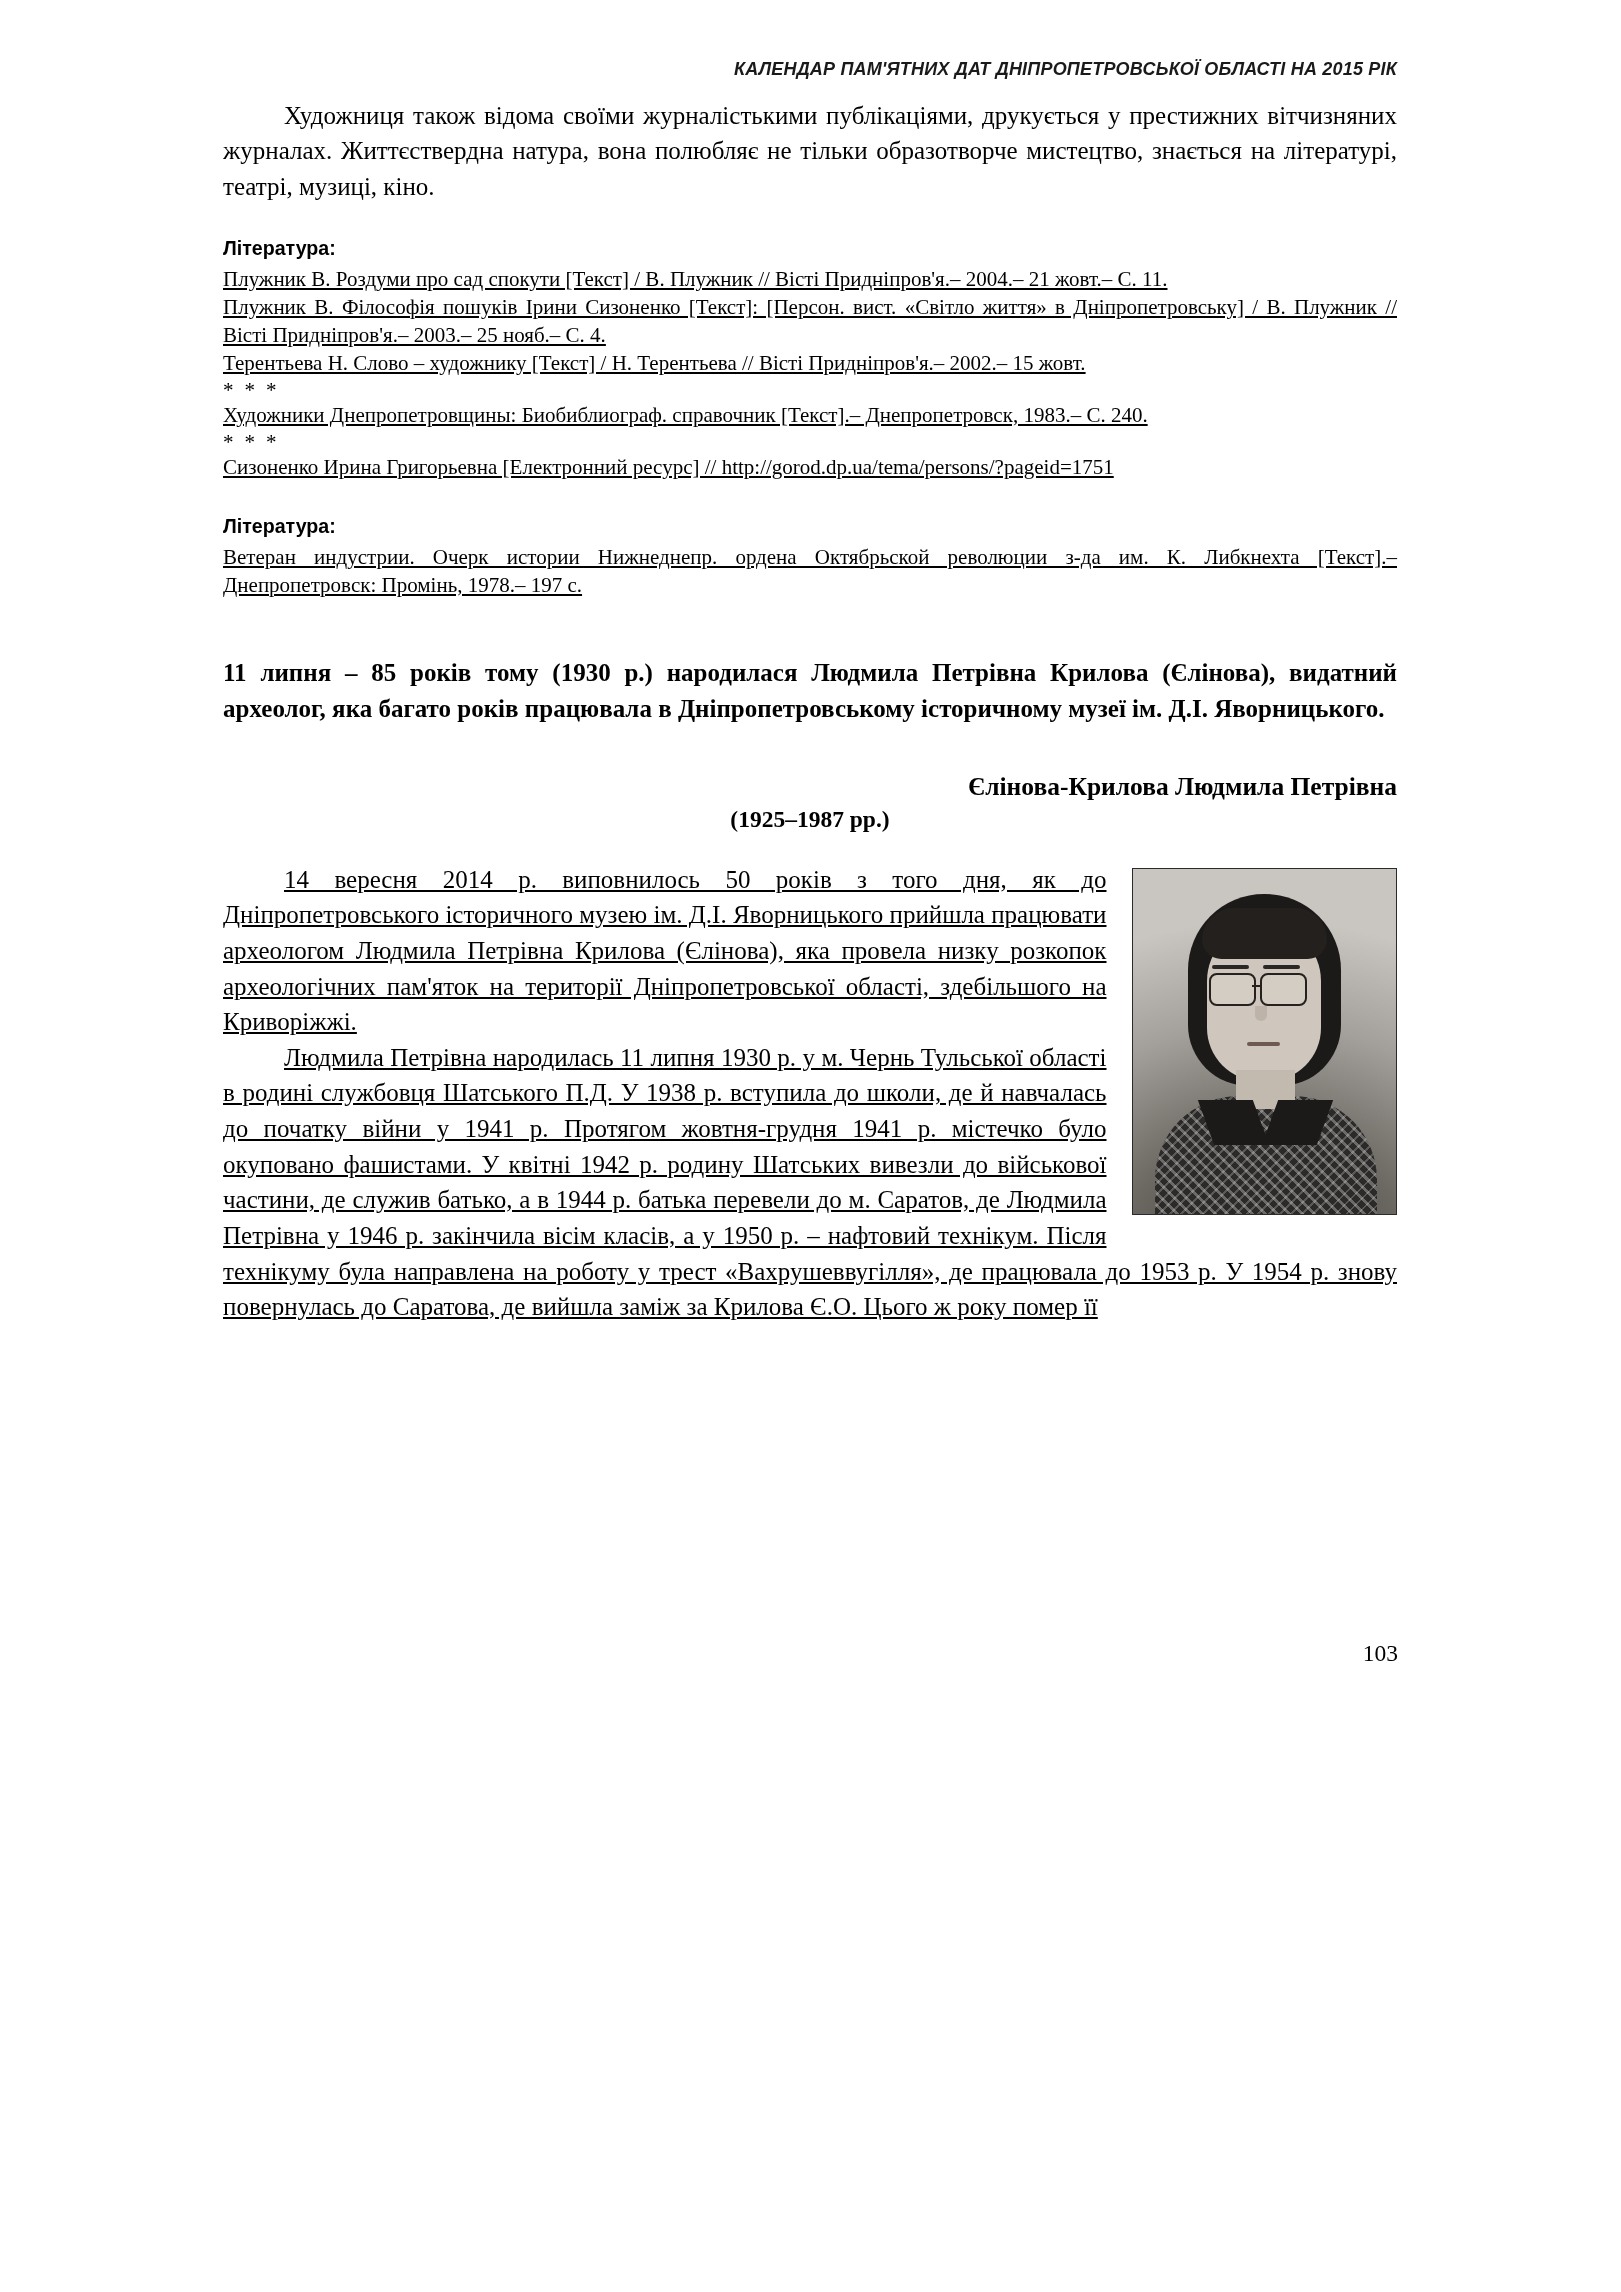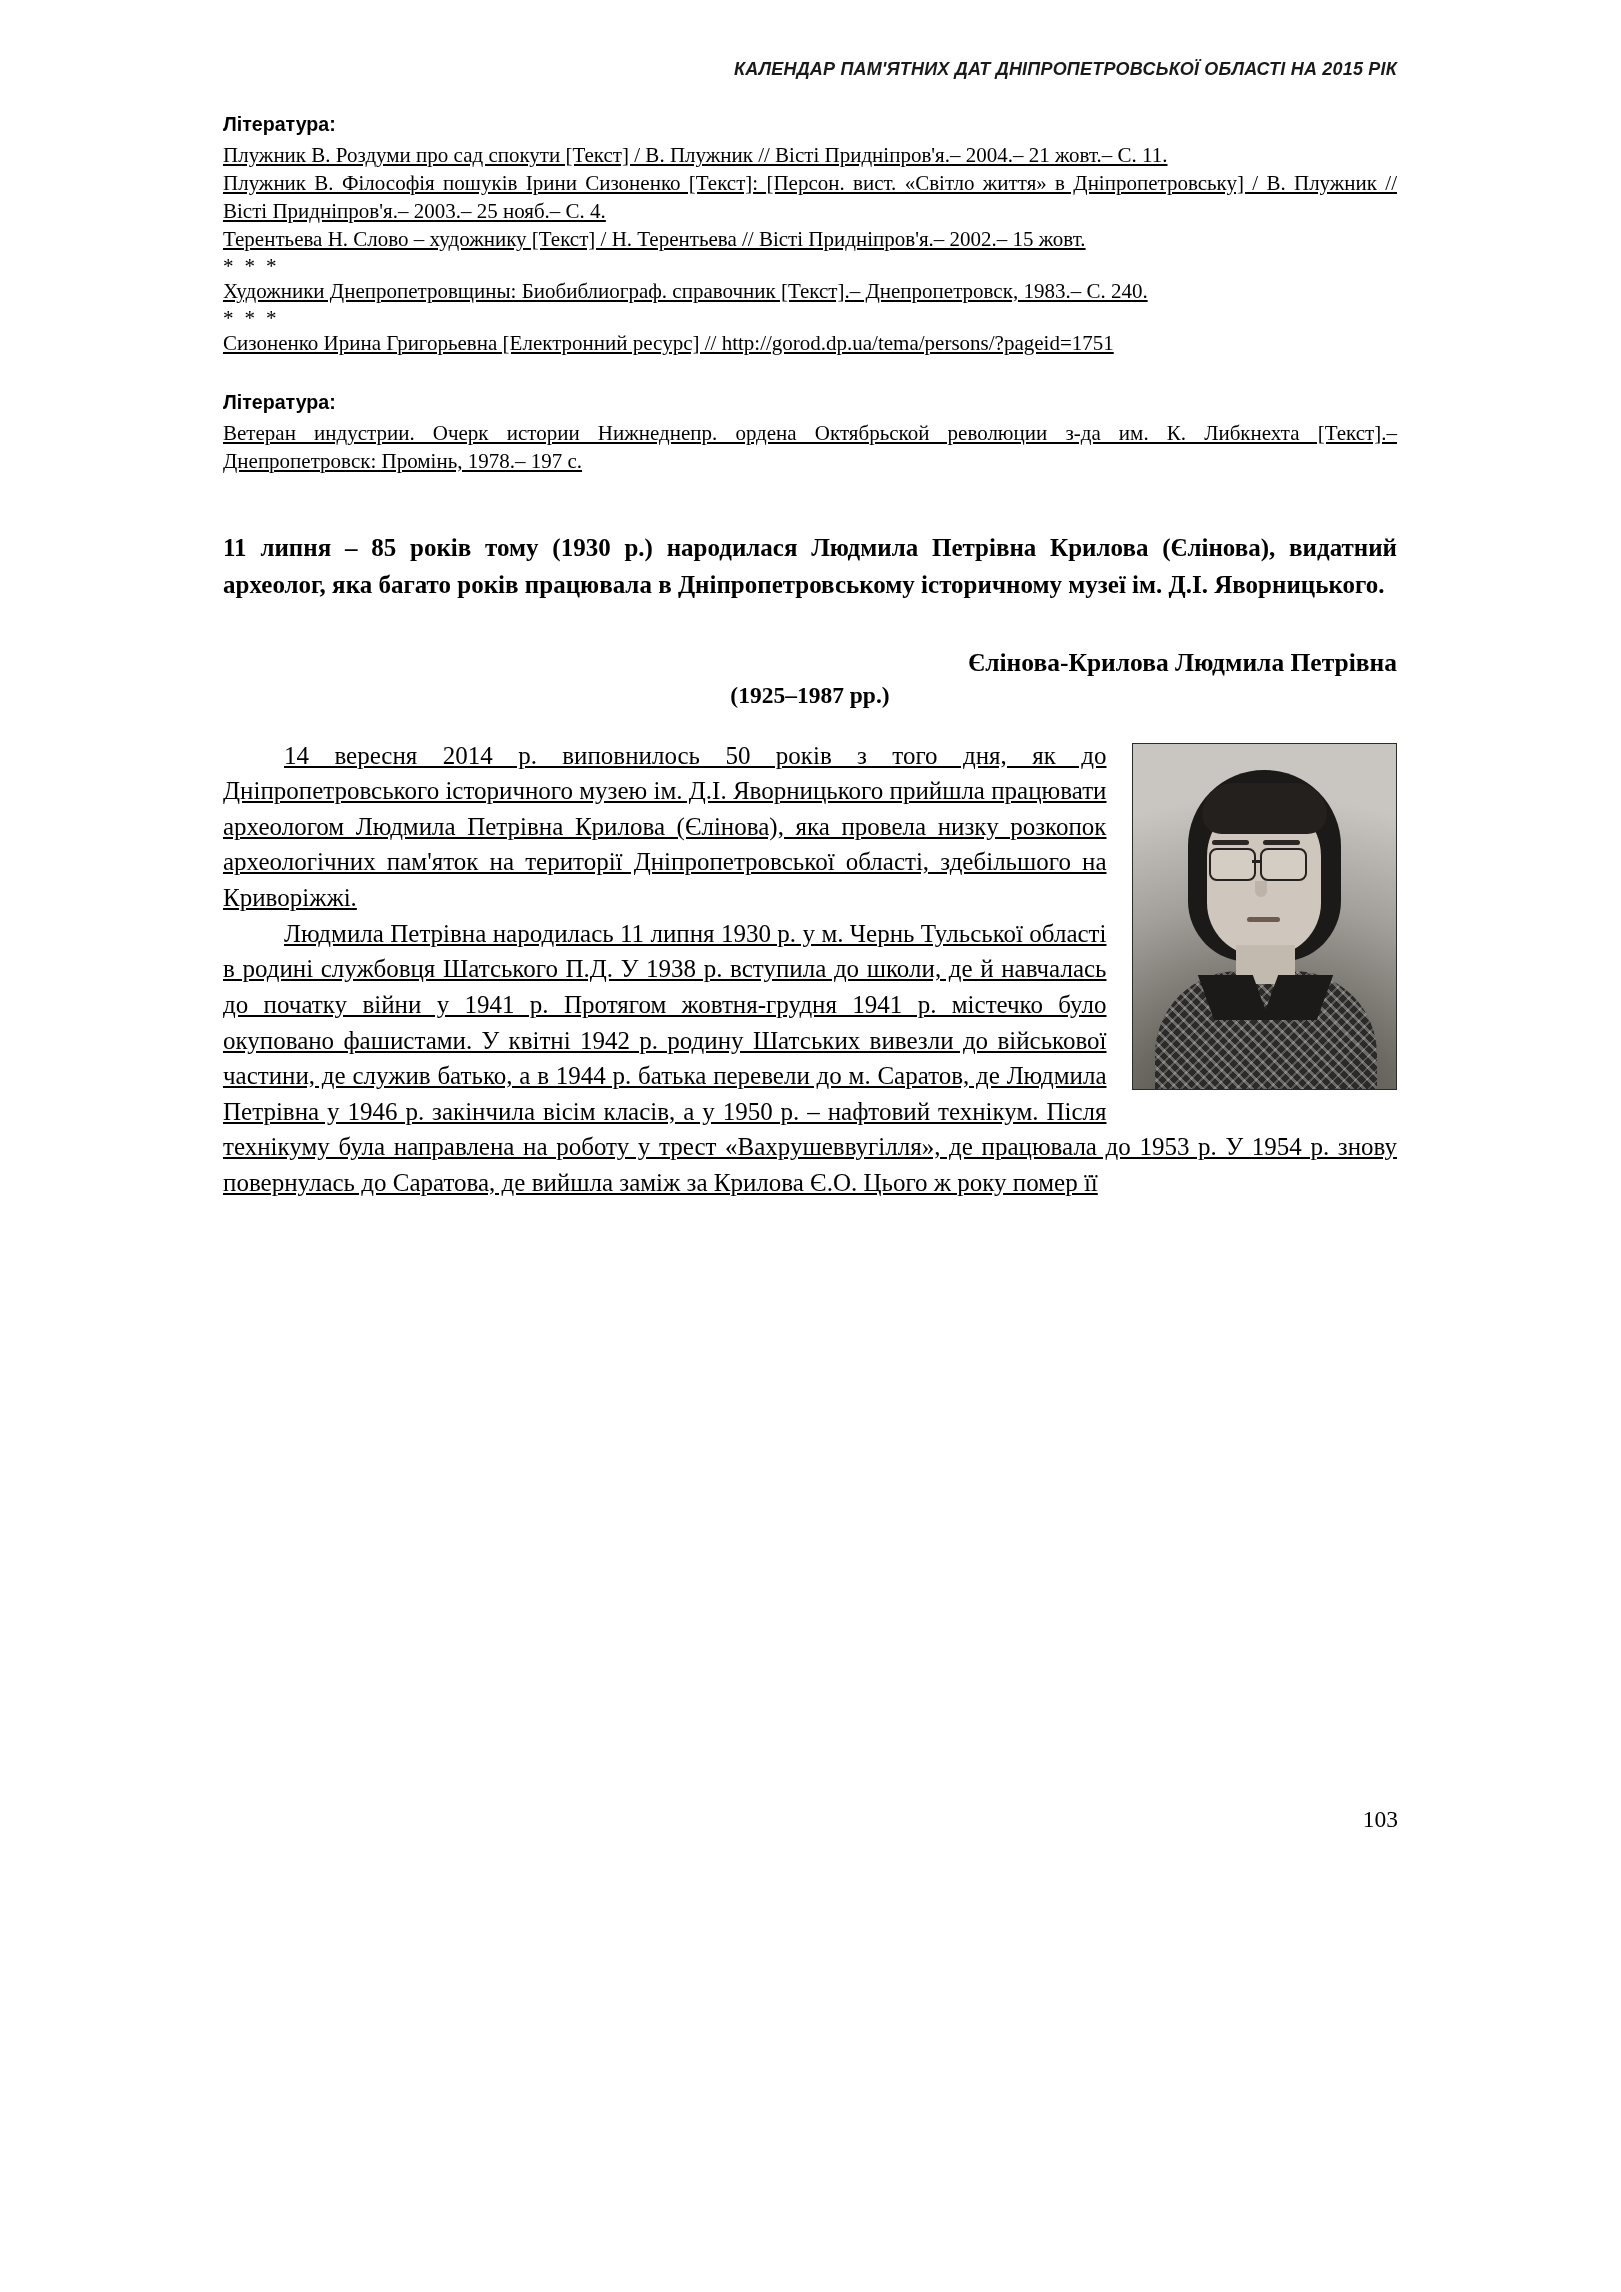--- a/index.html
+++ b/index.html
@@ -207,38 +207,39 @@
     text-align: justify;
     text-indent: 61px;
     text-decoration: underline;
   }
   .bio-par + .bio-par {
     margin-top: 0;
   }
   .page-number {
     position: absolute;
     right: 223px;
-    top: 1806px;
+    top: 1640px;
     font-family: "Liberation Serif", serif;
     font-size: 23.5px;
   }
   .clearfix::after {
     content: "";
     display: block;
     clear: both;
   }
 </style>
 </head>
 <body>
 
 <div class="page">
   <div class="content">
 
     <div class="running-head">КАЛЕНДАР ПАМ'ЯТНИХ ДАТ ДНІПРОПЕТРОВСЬКОЇ ОБЛАСТІ НА 2015 РІК</div>
 
+    <p class="body-par">Художниця також відома своїми журналістькими публікаціями, друкується у престижних вітчизняних журналах. Життєствердна натура, вона полюбляє не тільки образотворче мистецтво, знається на літературі, театрі, музиці, кіно.</p>
 
     <div class="lit-head">Література:</div>
     <div class="lit-list">
       <p class="lit-item">Плужник В. Роздуми про сад спокути [Текст] / В. Плужник // Вісті Придніпров'я.– 2004.– 21 жовт.– С. 11.</p>
       <p class="lit-item">Плужник В. Філософія пошуків Ірини Сизоненко [Текст]: [Персон. вист. «Світло життя» в Дніпропетровську] / В. Плужник // Вісті Придніпров'я.– 2003.– 25 нояб.– С. 4.</p>
       <p class="lit-item">Терентьева Н. Слово – художнику [Текст] / Н. Терентьева // Вісті Придніпров'я.– 2002.– 15 жовт.</p>
       <p class="stars">* * *</p>
       <p class="lit-item">Художники Днепропетровщины: Биобиблиограф. справочник [Текст].– Днепропетровск, 1983.– С. 240.</p>
       <p class="stars">* * *</p>
       <p class="lit-item">Сизоненко Ирина Григорьевна [Електронний ресурс] // http://gorod.dp.ua/tema/persons/?pageid=1751</p>

